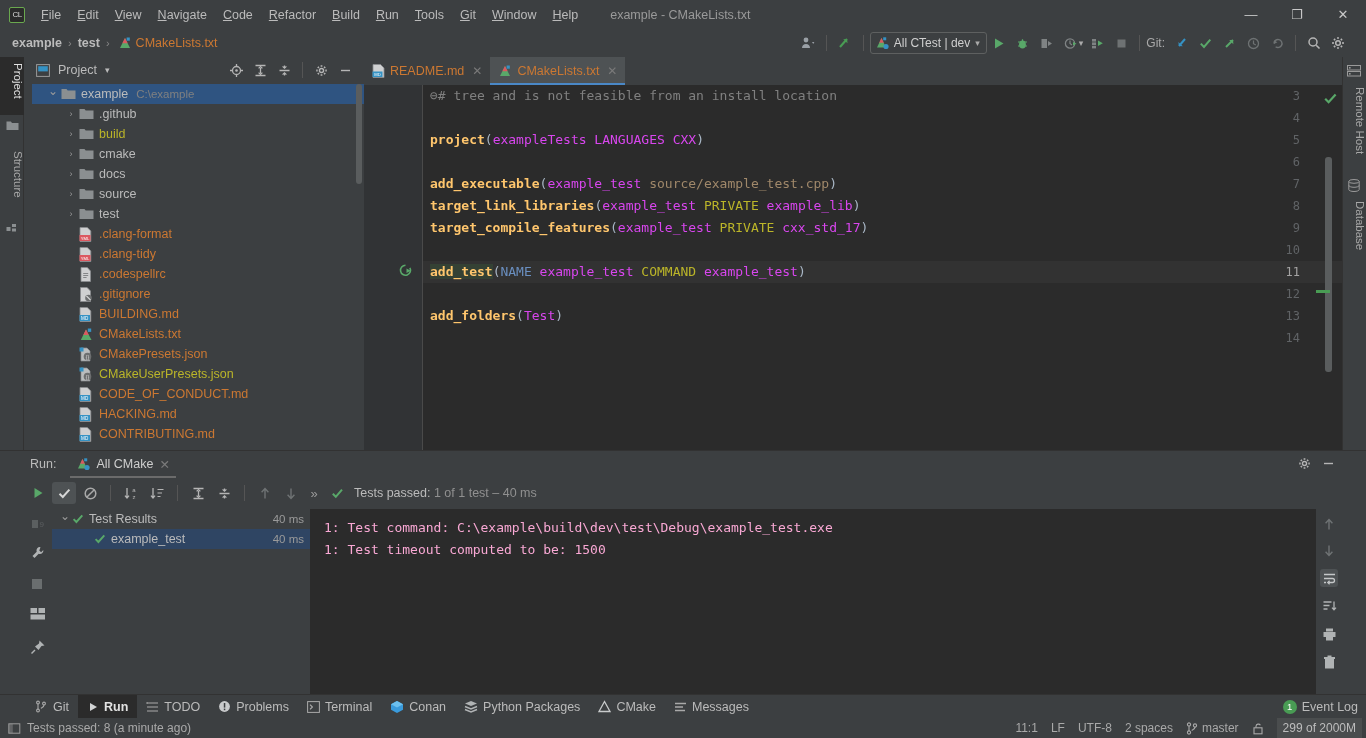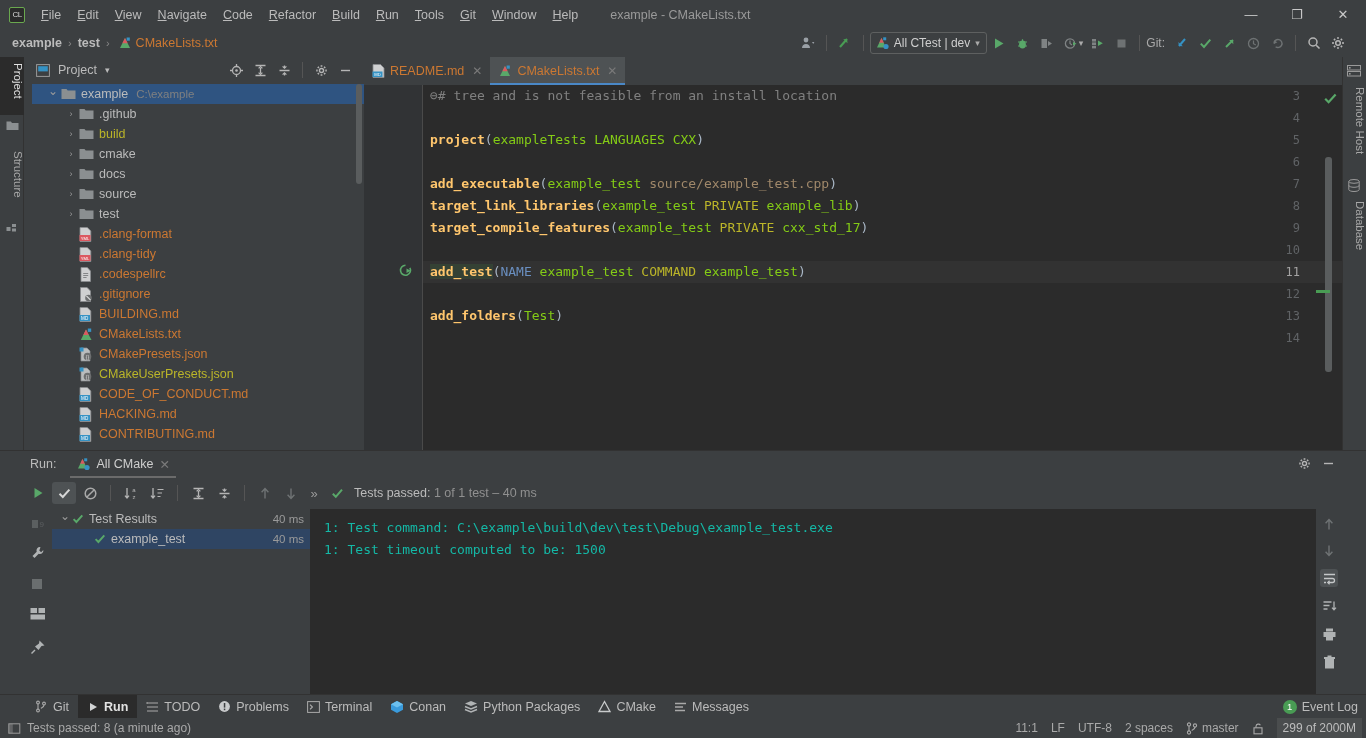--- a/index.html
+++ b/index.html
@@ -127,21 +127,21 @@
     position: absolute; left: 0; top: 0; width: 58px; height: 365px; background: #313335;
   }
   .lnum {
     position: absolute; right: 42px; width: 40px; text-align: right;
     color: #606366; font-size: 12px; line-height: 22px; font-family: "DejaVu Sans Mono", monospace;
   }
   .codelines { position: absolute; left: 58px; top: 0; }
   .cl { height: 22px; line-height: 22px; white-space: pre; padding-left: 8px; }
   .c-fn { color: #ffc66d; font-weight: bold; }
   .c-par { color: #a9b7c6; }
-  .c-arg { color: #84cc16; }
+  .c-arg { color: #d946ef; }
   .c-blue { color: #6a8fc0; }
   .c-yellow { color: #bbb529; }
   .c-cmt { color: #808080; }
   .c-path { color: #a0886a; }
   .hl-ident { background: #344134; }
   .curline { position: absolute; left: 58px; width: 1010px; height: 22px; background: #323232; }
   .gutterline { position: absolute; left: 58px; top: 0; width: 1px; height: 365px; background: #4a4a4a; }
   .codescroll {
     position: absolute; right: 10px; width: 7px; background: #5a5d5e; border-radius: 3px;
   }
@@ -172,21 +172,21 @@
   .rl-ico { position: absolute; left: 6px; width: 16px; height: 16px; }
   .testtree {
     position: absolute; left: 52px; top: 58px; width: 258px; height: 186px; background: #3c3f41;
   }
   .ttrow { height: 20px; display: flex; align-items: center; font-size: 12.5px; color: #bbbbbb; padding-left: 6px; position: relative; }
   .ttrow.sel { background: #2f4563; }
   .ttms { position: absolute; right: 6px; color: #9a9a9a; font-size: 11.5px; }
   .console {
     position: absolute; left: 310px; top: 58px; width: 1006px; height: 186px;
     background: #2b2b2b; font-family: "DejaVu Sans Mono", monospace; font-size: 13px;
-    color: #14b8a6; padding: 8px 0 0 14px;
+    color: #f9a8d4; padding: 8px 0 0 14px;
   }
   .console .cline { line-height: 22px; white-space: pre; }
   .run-right-icons { position: absolute; right: 24px; top: 58px; width: 26px; height: 186px; background:#3c3f41; }
   .rr-ico { position: absolute; left: 4px; width: 18px; height: 18px; display:flex; align-items:center; justify-content:center;}
   .rr-ico.on { background: #4e5254; border-radius: 3px; }
 
   
   .bottombar {
     position: absolute; left: 0; top: 694px; width: 1366px; height: 24px;
     background: #3c3f41; display: flex; align-items: center; border-top: 1px solid #323232;

